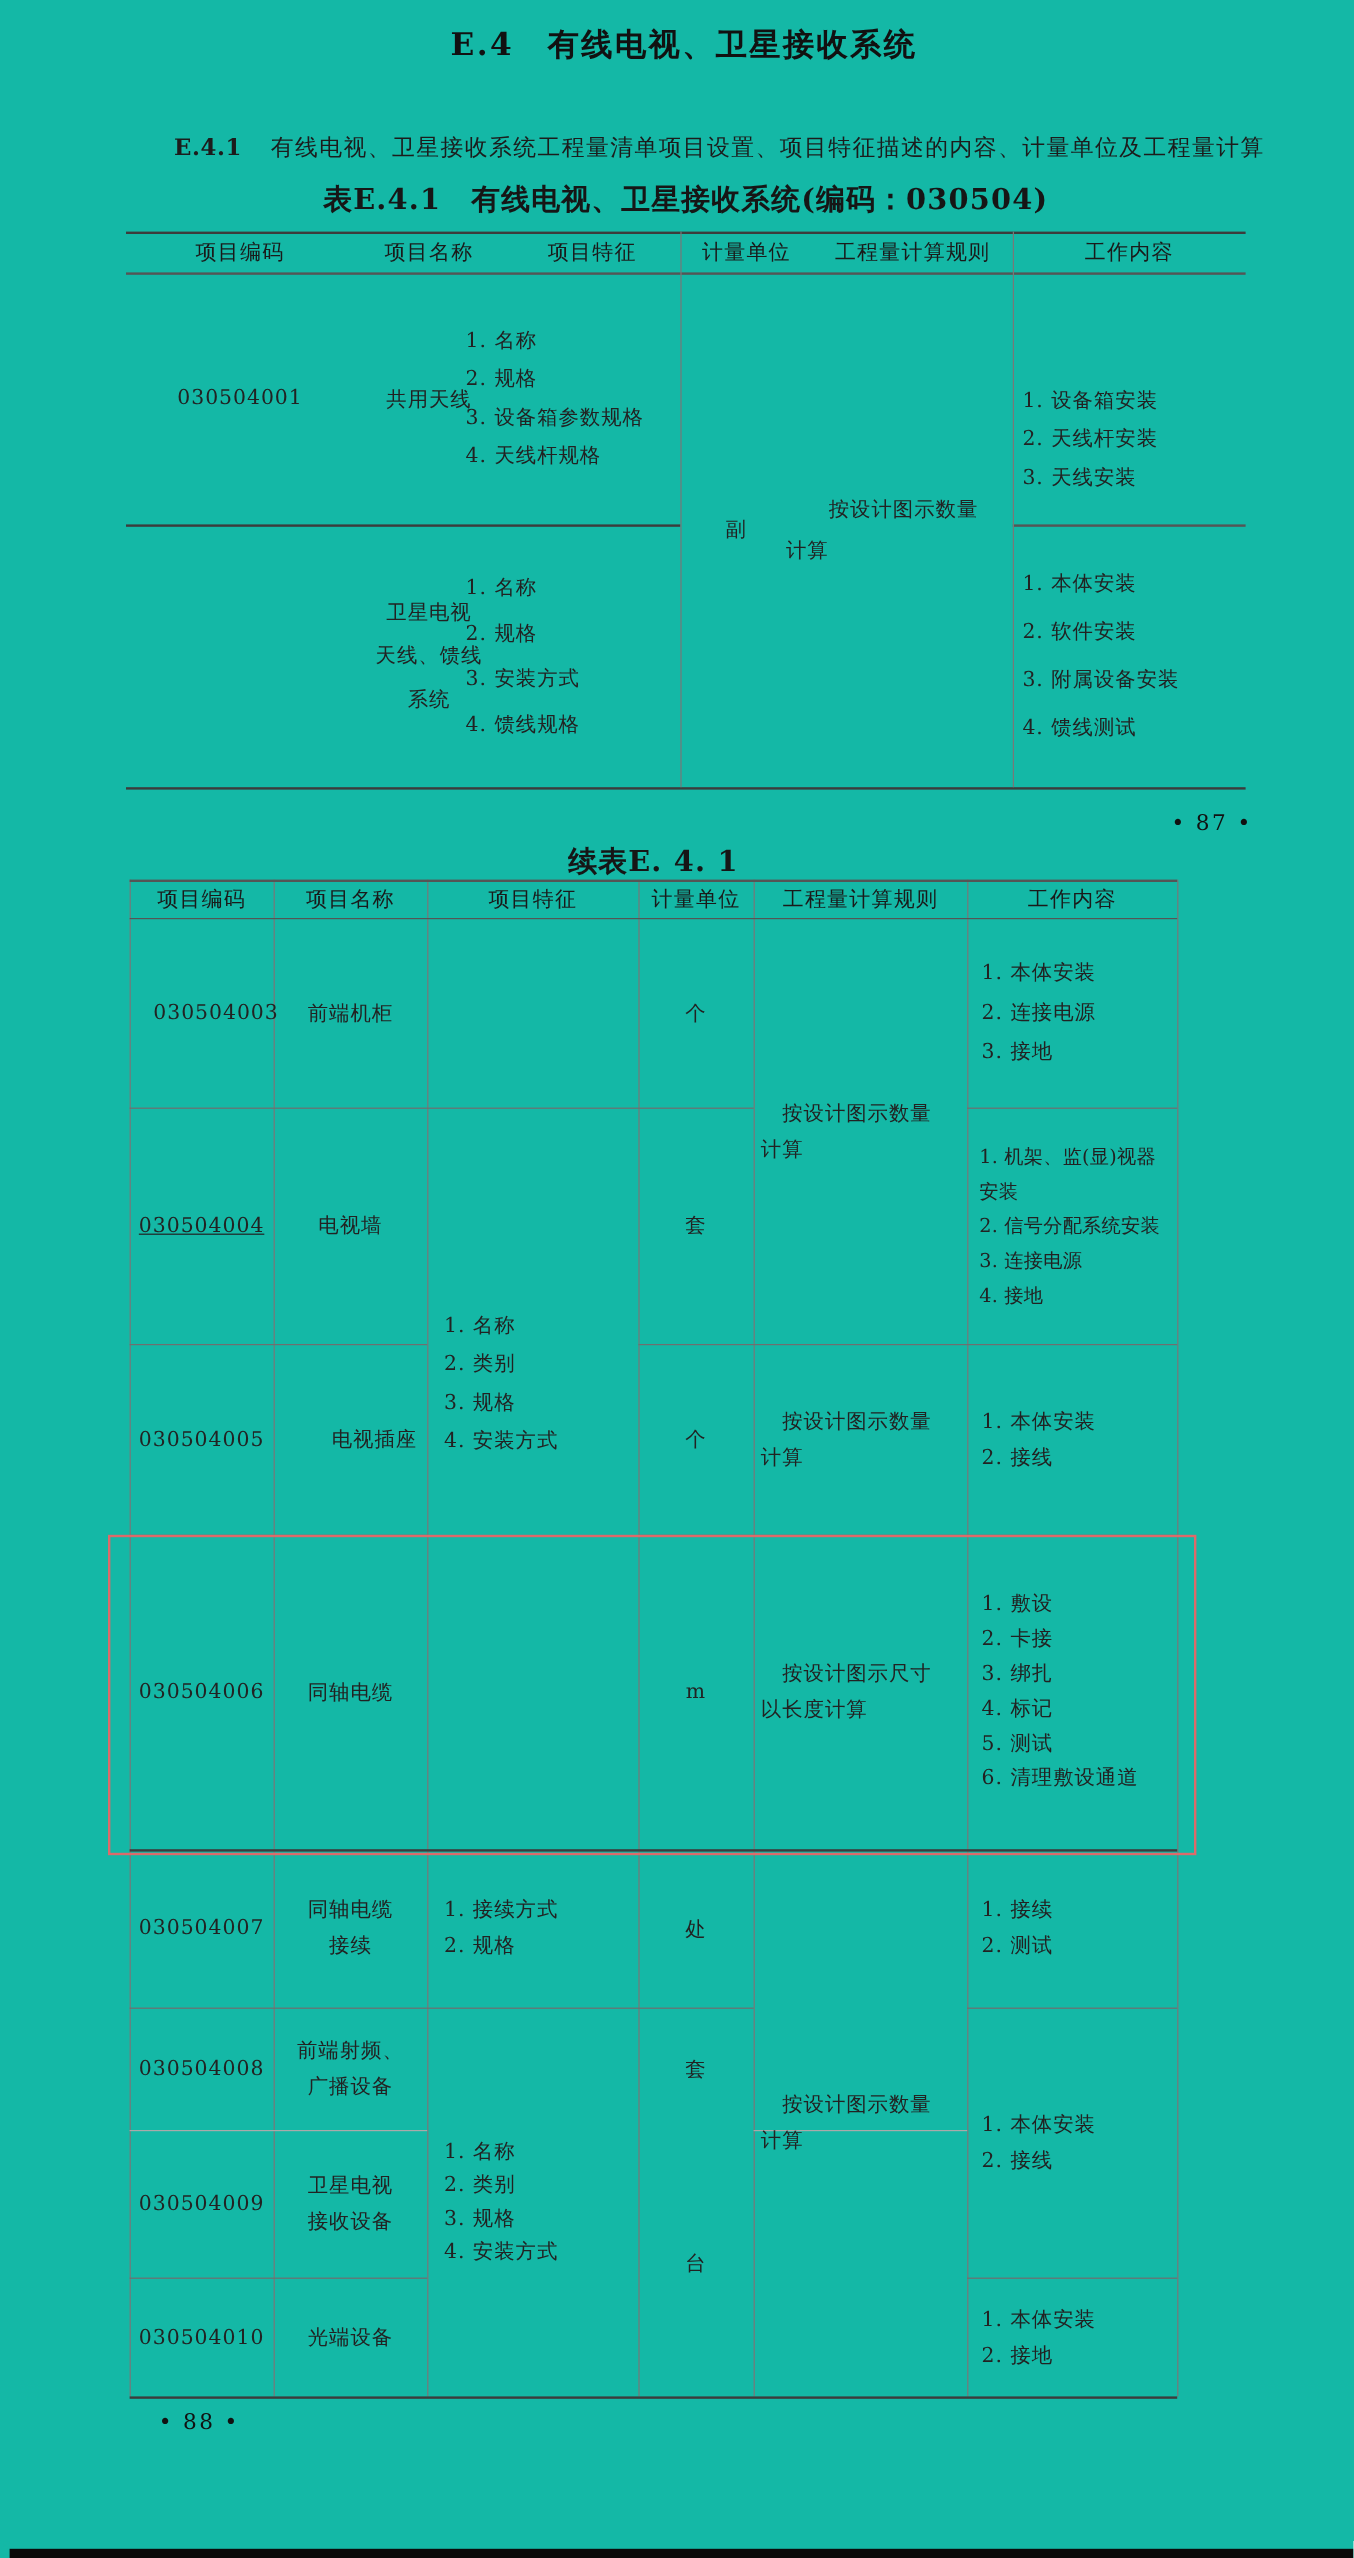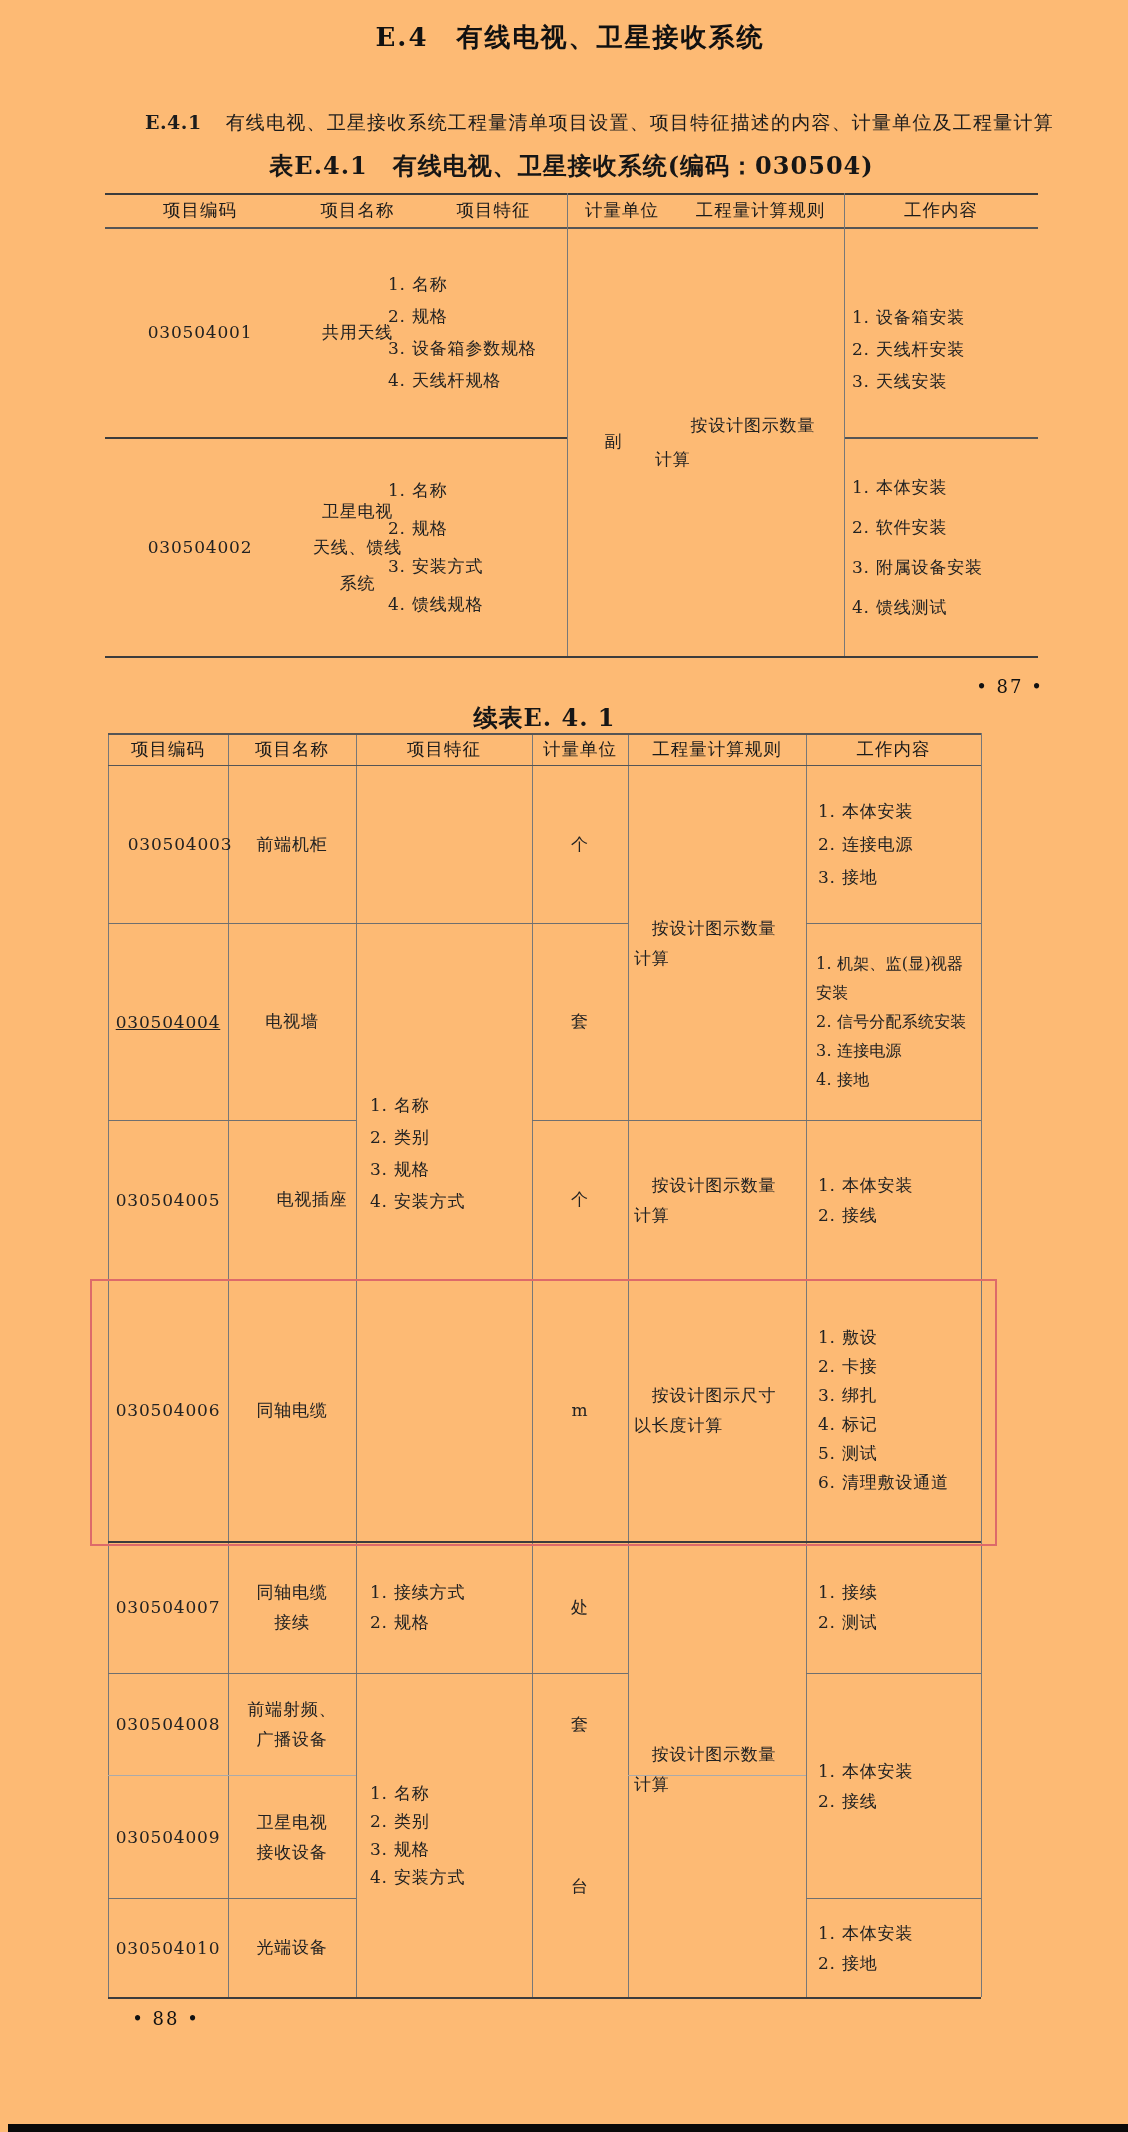--- a/index.html
+++ b/index.html
@@ -1,16 +1,16 @@
 <!DOCTYPE html>
 <html><head>
 <meta charset="utf-8">
 <style>
   html,body{margin:0;padding:0;background:#fff;}
-  .page{position:relative;width:1128px;height:2132px;background:#fdba74;overflow:hidden;
+  .page{position:relative;width:1128px;height:2132px;background:#14b8a6;overflow:hidden;
         font-family:"DejaVu Serif","Liberation Serif",serif;color:#1f1f1f;}
   .txt{position:absolute;white-space:pre-line;}
   .center{text-align:center;}
   .doc-title{font-size:26px;font-weight:bold;letter-spacing:2px;color:#111;}
   .caption{font-size:24px;font-weight:bold;letter-spacing:1px;color:#161616;}
   .para{font-size:19px;letter-spacing:1.2px;color:#1c1c1c;}
   .para b{margin-right:24px;letter-spacing:0.5px;}
   .pageno{font-size:18px;letter-spacing:2px;color:#111;}
   
   .cell{position:absolute;display:flex;align-items:center;justify-content:center;
@@ -55,29 +55,28 @@
   <div class="cell hdr" style="left:567px;top:193px;width:110px;height:34px;">计量单位</div>
   <div class="cell hdr" style="left:677px;top:193px;width:167px;height:34px;">工程量计算规则</div>
   <div class="cell hdr" style="left:844px;top:193px;width:194px;height:34px;">工作内容</div>
 
   <div class="cell" style="left:105px;top:227px;width:190px;height:210px;">030504001</div>
   <div class="cell" style="left:295px;top:227px;width:125px;height:210px;">共用天线</div>
   <div class="cell left lh32" style="left:388px;top:227px;width:179px;height:210px;">1. 名称
 2. 规格
 3. 设备箱参数规格
 4. 天线杆规格</div>
-  <div class="cell left lh32" style="left:852px;top:215px;width:186px;height:268px;">1. 设备箱安装
+  <div class="cell left lh32" style="left:852px;top:232px;width:186px;height:268px;">1. 设备箱安装
 2. 天线杆安装
 3. 天线安装</div>
 
   <div class="cell" style="left:567px;top:227px;width:93px;height:429px;">副</div>
   <div class="cell left lh34" style="left:655px;top:227px;width:189px;height:429px;">　　按设计图示数量
 计算</div>
 
-  <div class="cell" style="left:105px;top:437px;width:190px;height:219px;">030504002</div>
   <div class="cell lh36" style="left:295px;top:437px;width:125px;height:219px;">卫星电视
 天线、馈线
 系统</div>
   <div class="cell left lh38" style="left:388px;top:437px;width:179px;height:219px;">1. 名称
 2. 规格
 3. 安装方式
 4. 馈线规格</div>
   <div class="cell left lh40" style="left:852px;top:437px;width:186px;height:219px;">1. 本体安装
 2. 软件安装
 3. 附属设备安装

